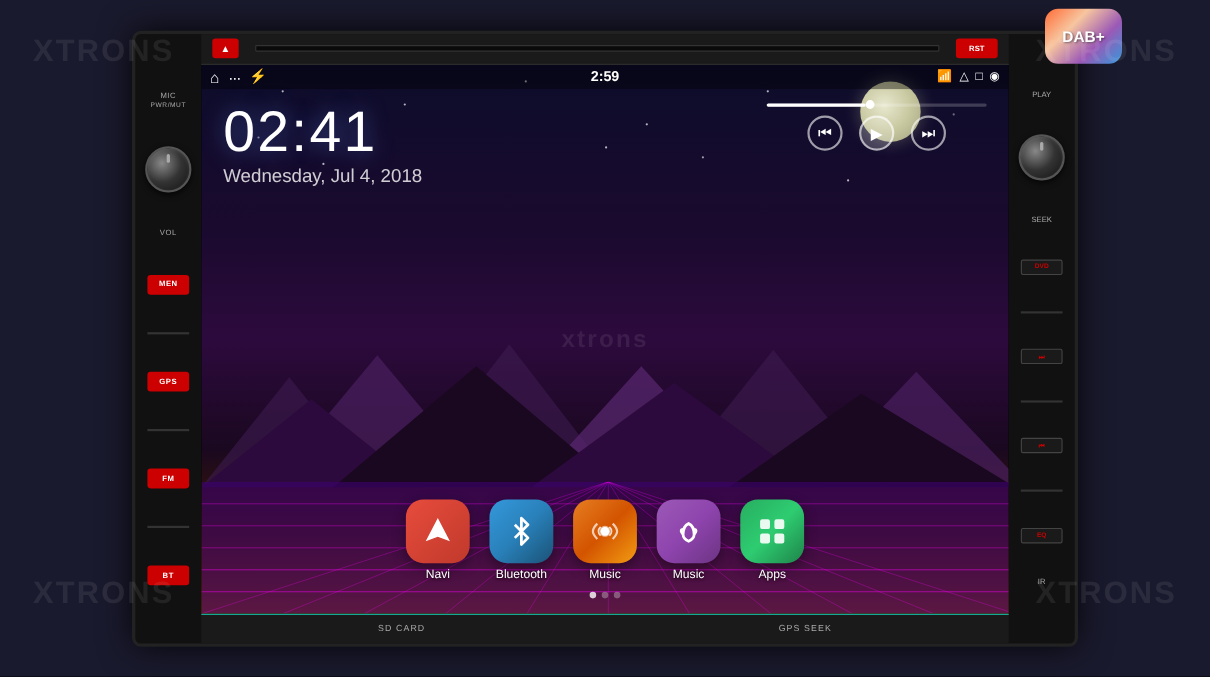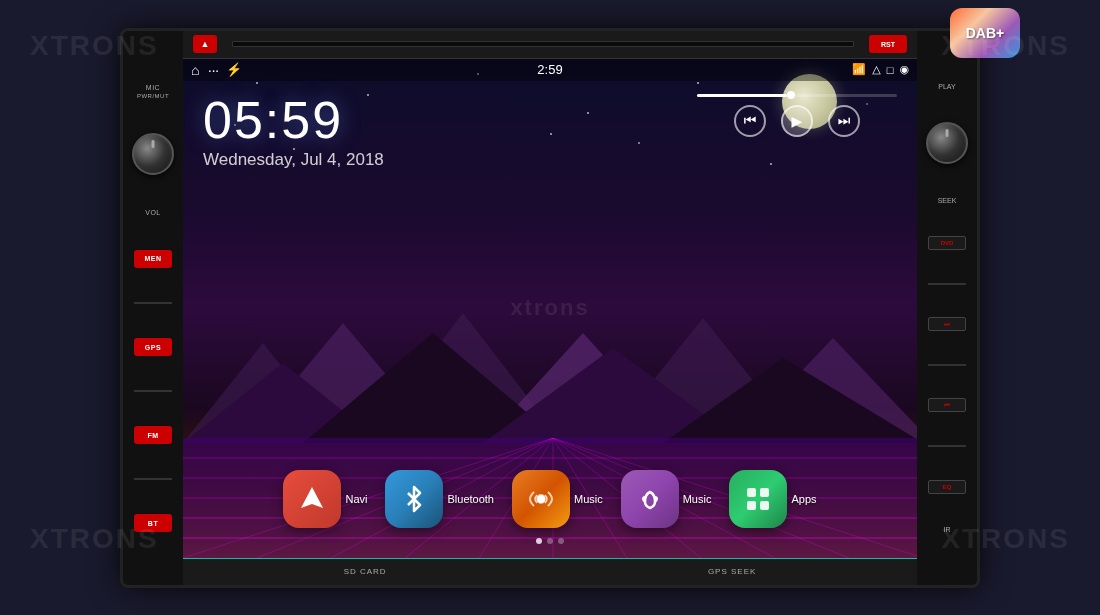--- a/index.html
+++ b/index.html
@@ -293,21 +293,21 @@
       font-size: 13px;
       color: white;
     }
 
     .status-time {
       position: absolute;
       left: 50%;
       transform: translateX(-50%);
       font-size: 13px;
       color: white;
-      font-weight: normal;
+      font-weight: bold;
       text-align: right;
     }
 
     .status-right {
       display: flex;
       align-items: center;
       gap: 6px;
       margin-left: auto;
     }
 
@@ -414,21 +414,21 @@
       display: flex;
       align-items: flex-end;
       justify-content: center;
       gap: 18px;
       z-index: 5;
       padding: 0 20px;
     }
 
     .app-item {
       display: flex;
-      flex-direction: row;
+      flex-direction: column;
       align-items: center;
       gap: 4px;
       cursor: pointer;
     }
 
     .app-icon {
       width: 58px;
       height: 58px;
       border-radius: 16px;
       display: flex;
@@ -641,21 +641,21 @@
         <div class="status-time">2:59</div>
         <div class="status-right">
           <span class="status-icon">📶</span>
           <span class="status-icon">△</span>
           <span class="status-icon">□</span>
           <span class="status-icon">◉</span>
         </div>
       </div>
 
       <div class="clock-widget">
-        <div class="clock-time">05:59</div>
+        <div class="clock-time">02:41</div>
         <div class="clock-date">Wednesday, Jul 4, 2018</div>
       </div>
 
       <div class="music-widget">
         <div class="music-progress">
           <div class="progress-bar">
             <div class="progress-fill"></div>
             <div class="progress-dot"></div>
           </div>
         </div>

